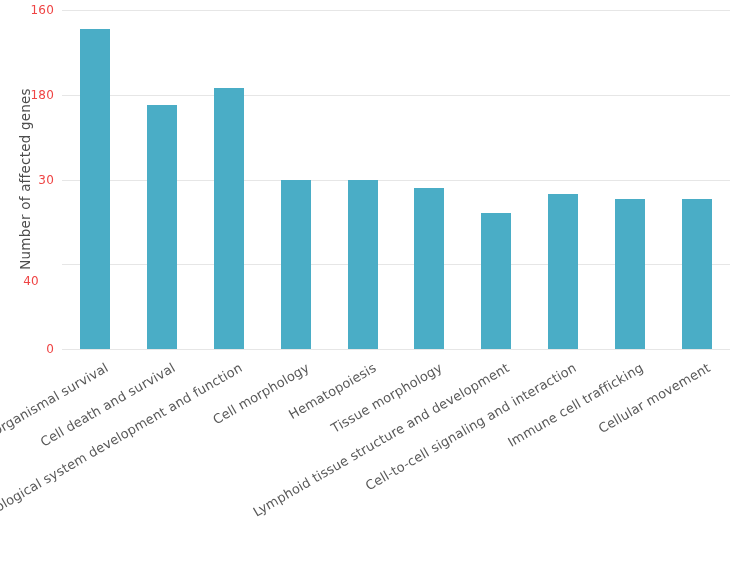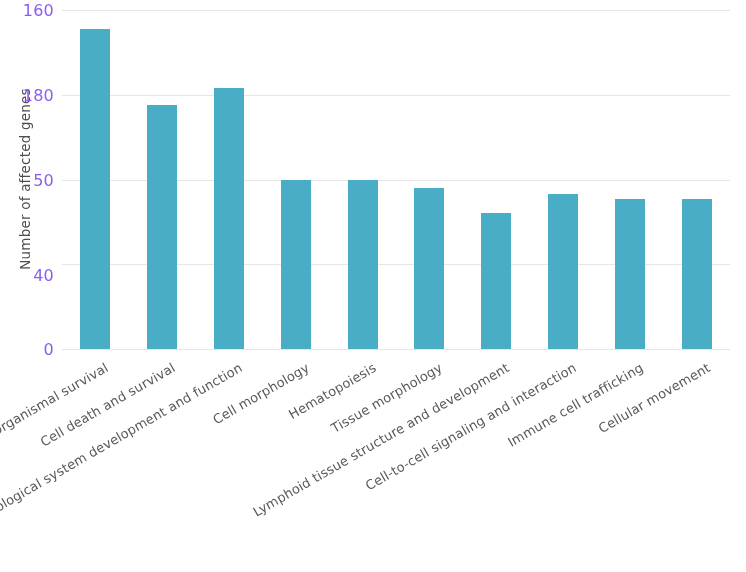--- a/index.html
+++ b/index.html
@@ -53,22 +53,22 @@
     width: 100%;
     height: 1px;
     background: #e6e6e6;
   }
 
   .ytick-label {
     position: absolute;
     right: 0;
     width: 46px;
     text-align: right;
-    font-size: 16px;
-    color: #8b5cf6;
+    font-size: 12px;
+    color: #ef4444;
     transform: translateY(-50%);
     letter-spacing: 0.2px;
   }
   .ytick-wrap {
     position: absolute;
     left: 0px;
     top: 10px;
     width: 54px;
     height: 339px;
   }
@@ -114,22 +114,22 @@
 </style>
 </head>
 <body>
 
 <div id="chart-root">
 
   <div class="y-axis-title">Number of  affected genes</div>
 
   <div class="ytick-wrap" id="ytick-wrap">
       <div class="ytick-label" style="top: 339px;">0</div>
-      <div class="ytick-label" style="top: 265px;">40</div>
-      <div class="ytick-label" style="top: 169.5px;">50</div>
+      <div class="ytick-label" style="top: 271px; text-align: center;">40</div>
+      <div class="ytick-label" style="top: 169.5px;">30</div>
       <div class="ytick-label" style="top: 84.75px;">180</div>
       <div class="ytick-label" style="top: 0px;">160</div>
     </div>
 
   <div class="plot">
     <div id="gridlines">
         <div class="gridline" style="top: 339px; background: rgb(230, 230, 230);"></div>
         <div class="gridline" style="top: 254.25px; background: rgb(230, 230, 230);"></div>
         <div class="gridline" style="top: 169.5px; background: rgb(230, 230, 230);"></div>
         <div class="gridline" style="top: 84.75px; background: rgb(230, 230, 230);"></div>

